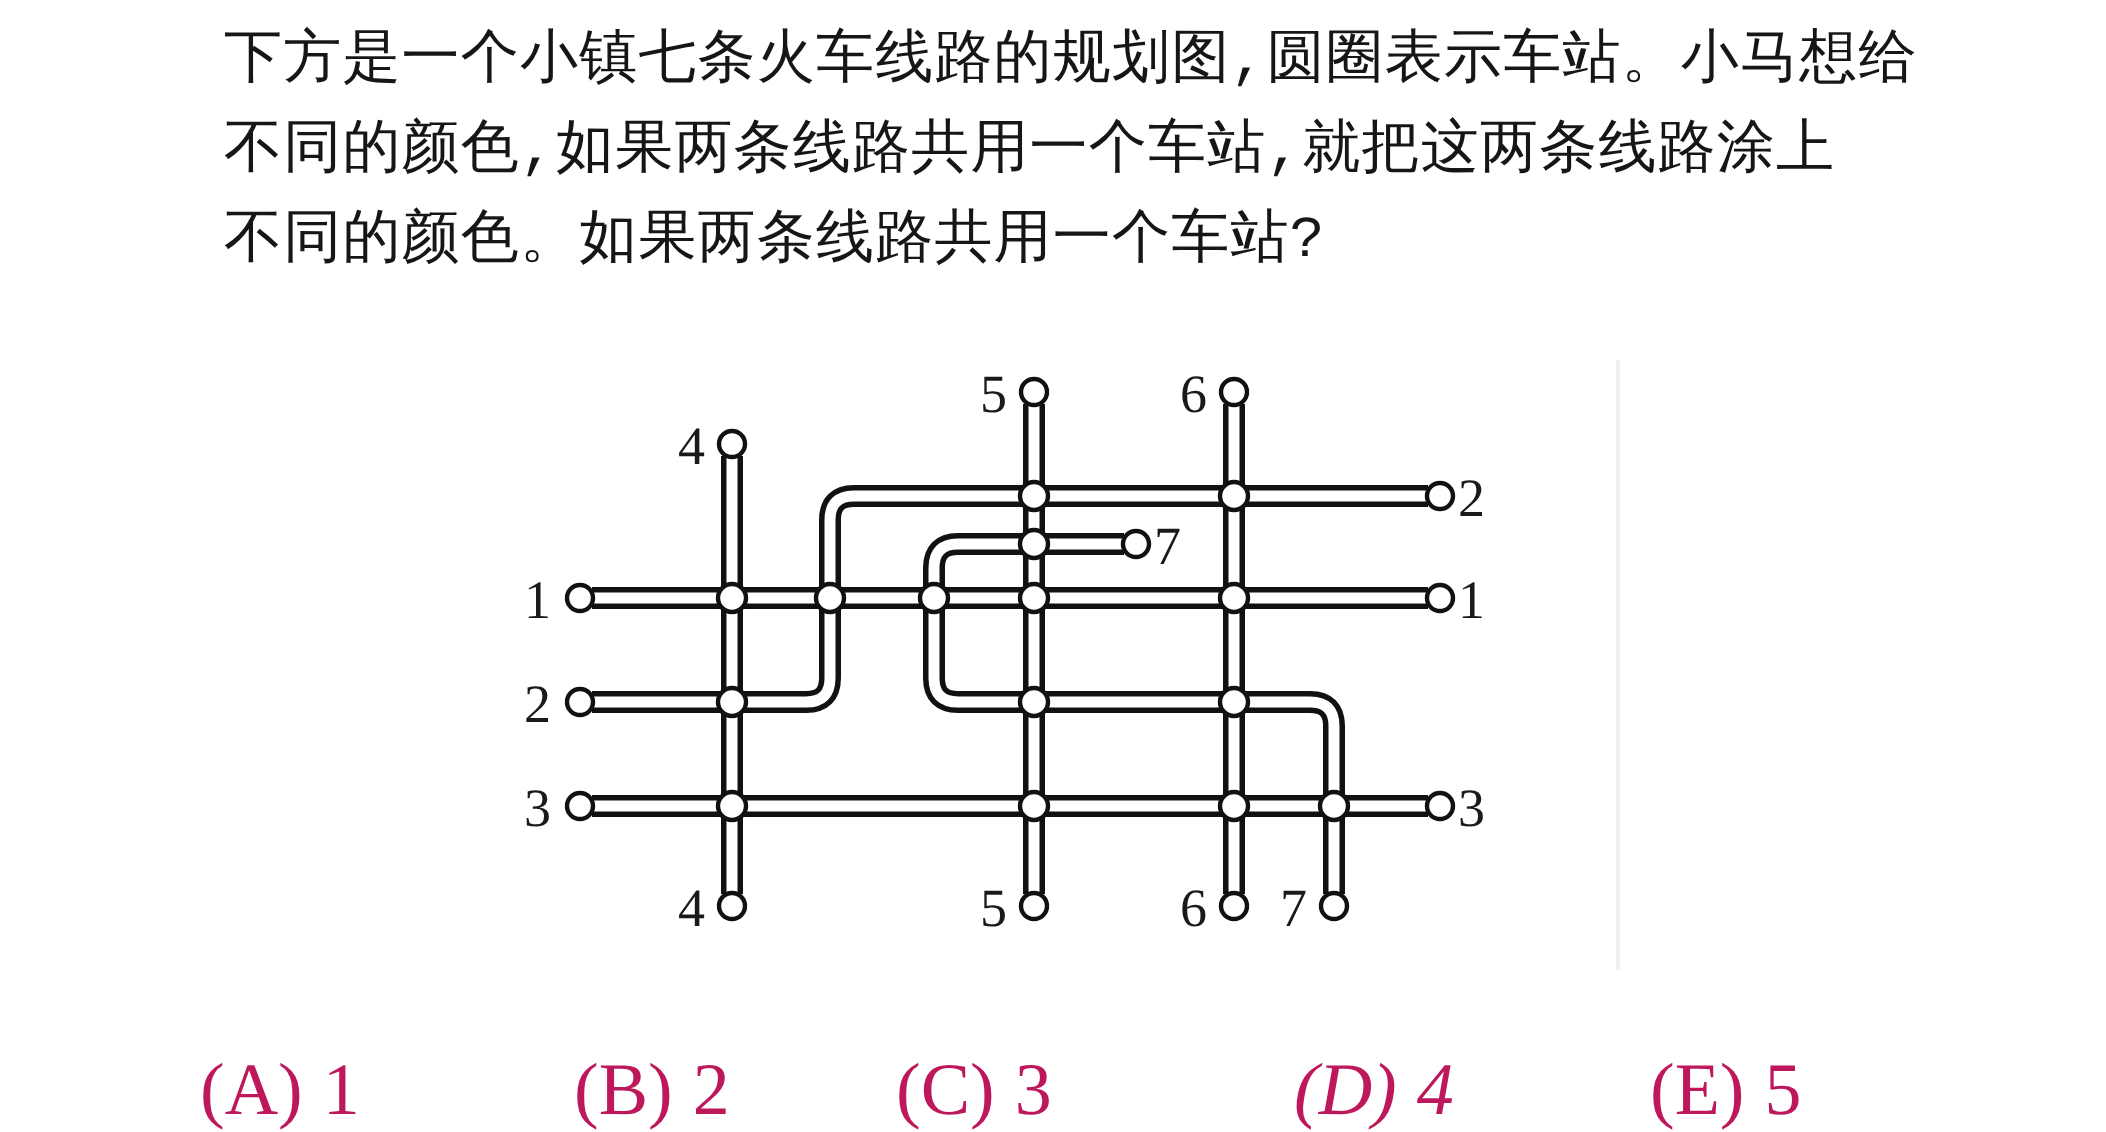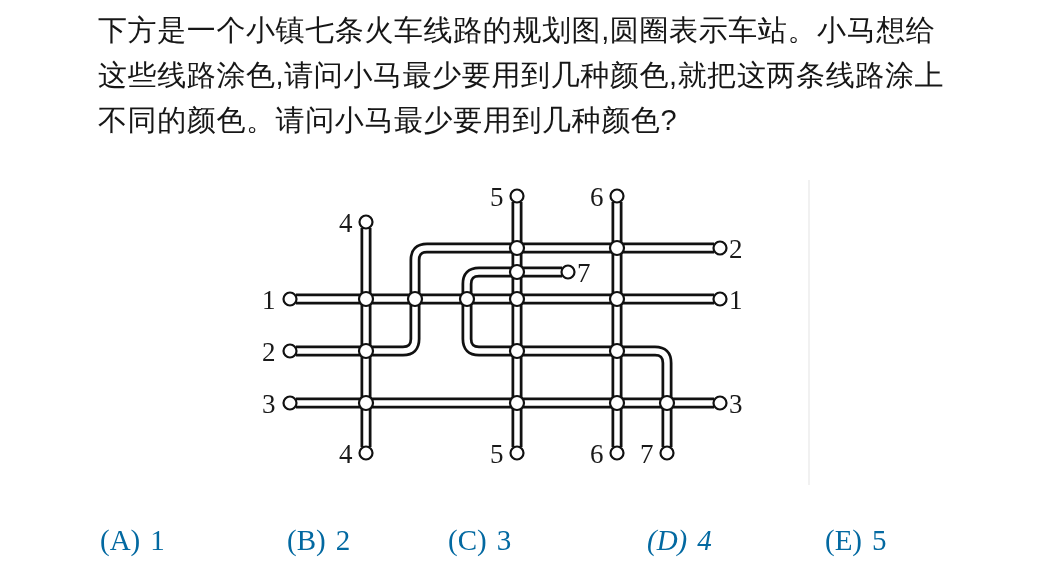--- a/index.html
+++ b/index.html
@@ -1,36 +1,36 @@
 <!DOCTYPE html>
 <html><head>
 <meta charset="utf-8">
 <style>
   html, body { margin: 0; padding: 0; background: #ffffff; }
   body { width: 1053px; height: 566px; position: relative; overflow: hidden;
          font-family: "DejaVu Serif", "Liberation Serif", serif; color: #1a1a1a; }
-  .question { position: absolute; left: 98px; top: 8px; width: 920px;
-              font-family: Liberation Sans, sans-serif;
+  .question { position: absolute; left: 112px; top: 8px; width: 920px;
+              font-family: Liberation Mono, monospace;
               font-size: 29px; line-height: 45px; letter-spacing: 0.6px; color: #161616; }
   .question .line { display: block; white-space: nowrap; }
   .diagram { position: absolute; left: 0; top: 0; }
   .divider { position: absolute; left: 808px; top: 180px; width: 2px; height: 305px; background: #f1f1f1; }
   .options { position: absolute; top: 520px; left: 0; width: 1053px; height: 46px; }
   .opt { position: absolute; top: 4px; font-family: "Liberation Serif", "DejaVu Serif", serif;
-         font-size: 29px; color: #0369a1; white-space: nowrap; text-align: right; }
+         font-size: 37px; color: #be185d; white-space: nowrap; text-align: right; }
   .opt .sp { display: inline-block; width: 10px; }
   .lbl { font-family: "Liberation Serif", "DejaVu Serif", serif; font-size: 27px; fill: #1a1a1a; }
 </style>
 </head>
 <body>
 
 <div class="question">
   <span class="line">下方是一个小镇七条火车线路的规划图,圆圈表示车站。小马想给</span>
-  <span class="line">这些线路涂色,请问小马最少要用到几种颜色,就把这两条线路涂上</span>
-  <span class="line">不同的颜色。请问小马最少要用到几种颜色?</span>
+  <span class="line">不同的颜色,如果两条线路共用一个车站,就把这两条线路涂上</span>
+  <span class="line">不同的颜色。如果两条线路共用一个车站?</span>
 </div>
 
 <svg class="diagram" width="1053" height="566" viewBox="0 0 1053 566" xmlns="http://www.w3.org/2000/svg">
   <defs>
     
   </defs>
 
   <g fill="none" stroke="#111" stroke-width="11" stroke-linecap="butt" stroke-linejoin="round">
 
     <path d="M296 299 H714"></path>

